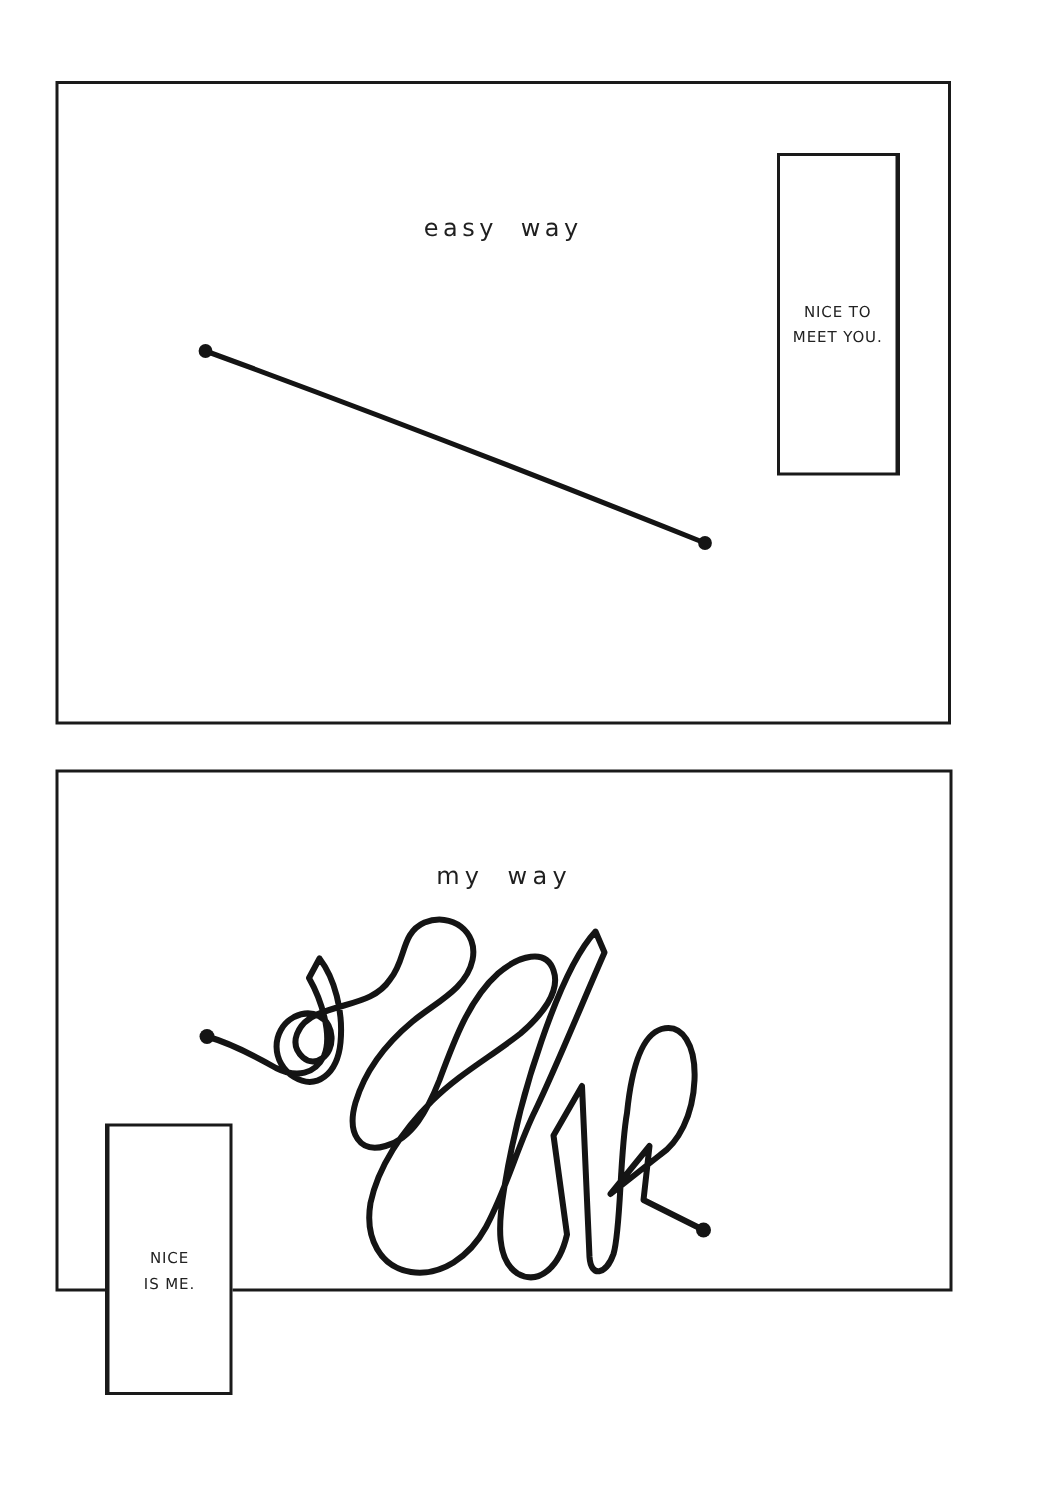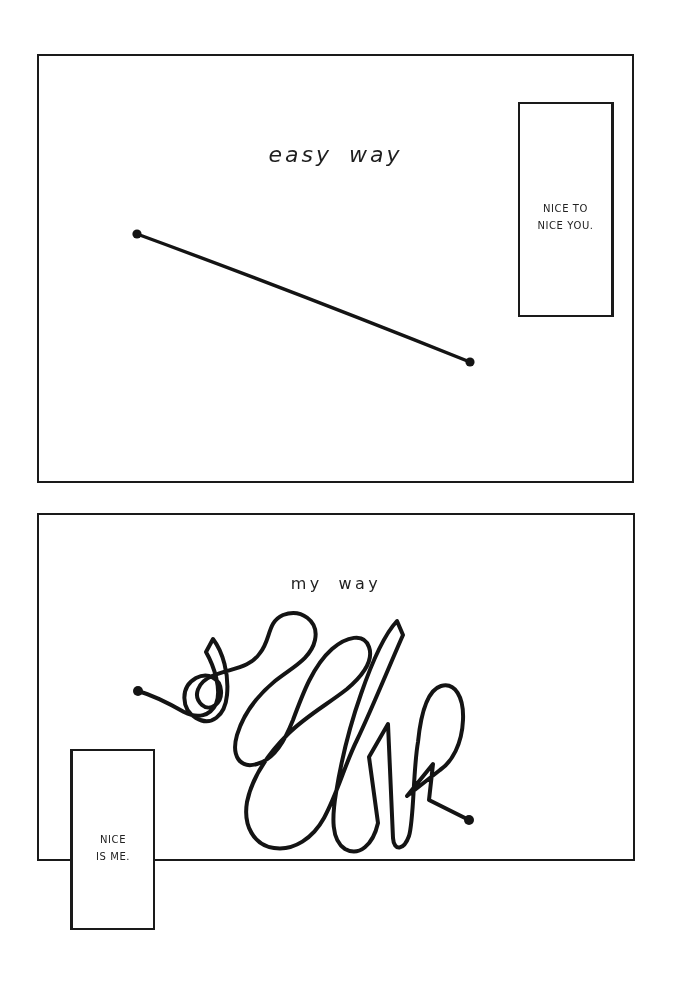--- a/index.html
+++ b/index.html
@@ -31,22 +31,21 @@
     left: 37px;
     top: 513px;
     width: 598px;
     height: 348px;
   }
   .panel-title {
     position: absolute;
     left: 0;
     right: 0;
     text-align: center;
-    font-size: 22px;
-    font-style: italic;
+    font-size: 16px;
     letter-spacing: 3px;
     word-spacing: 7px;
     color: #1f1f1f;
     white-space: nowrap;
   }
   .panel-top .panel-title { top: 86px; }
   .panel-bottom .panel-title { top: 59px; font-style: normal; font-size: 16px; letter-spacing: 3.5px; }
   .speech-box {
     position: absolute;
     box-sizing: border-box;
@@ -58,21 +57,21 @@
     justify-content: center;
     text-align: center;
     font-size: 10px;
     letter-spacing: 0.6px;
     line-height: 1.7;
     color: #222222;
   }
   .speech-box-top {
     left: 479px;
     top: 46px;
-    width: 96px;
+    width: 82px;
     height: 215px;
     border-right-width: 3px;
     padding-top: 14px;
   }
   .speech-box-bottom {
     left: 31px;
     top: 234px;
     width: 85px;
     height: 181px;
     border-left-width: 3px;
@@ -90,21 +89,21 @@
 </style>
 </head>
 <body>
 
 <div class="page">
 
   <div class="panel panel-top">
     <div class="panel-title">easy way</div>
     <div class="speech-box speech-box-top">
       <span class="speech-line">NICE TO</span>
-      <span class="speech-line">NICE YOU.</span>
+      <span class="speech-line">MEET YOU.</span>
     </div>
   </div>
 
   <div class="panel panel-bottom">
     <div class="panel-title">my way</div>
     <div class="speech-box speech-box-bottom">
       <span class="speech-line">NICE</span>
       <span class="speech-line">IS ME.</span>
     </div>
   </div>

